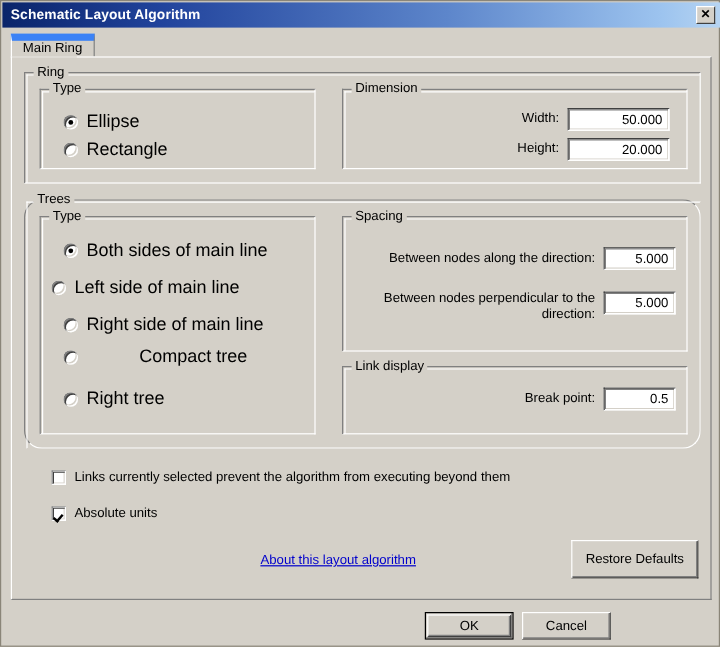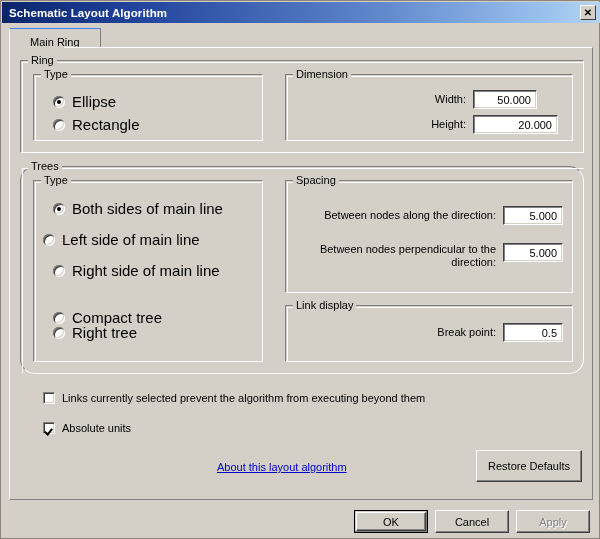--- a/index.html
+++ b/index.html
@@ -73,27 +73,27 @@
   #tabstrip {
     position: absolute;
     left: 8px; top: 27px;
     width: 584px;
     height: 20px;
   }
   .tab {
     position: absolute;
     left: 0; top: 0;
     height: 20px;
-    padding: 0 20px;
-    background: #d4d0c8;
-    border-top: 1px solid #3b82f6;
+    padding: 0 9px;
+    background: #d4d0c8;
+    border-top: 6px solid #3b82f6;
     border-left: 1px solid #ffffff;
     border-right: 1px solid #808080;
     display: flex;
-    align-items: flex-end;
+    align-items: flex-start;
     box-sizing: border-box;
     font-size: 11px;
     cursor: default;
   }
   #tabpanel {
     position: absolute;
     left: 8px; top: 46px;
     width: 584px; height: 453px;
     background: #d4d0c8;
     border-top: 1px solid #ffffff;
@@ -315,21 +315,21 @@
         <div class="radio-row" style="left:19px; top:41px;">
           <span class="radio"></span>
           <span class="radio-label">Rectangle</span>
         </div>
       </div>
 
       <div class="group" style="left:264px; top:13px; width:288px; height:67px;">
         <span class="group-title">Dimension</span>
 
         <span class="flabel" style="left:110px; top:18px; width:70px;">Width:</span>
-        <div class="field" style="left:187px; top:15px; width:64px; height:19px;">
+        <div class="field" style="left:187px; top:15px; width:85px; height:19px;">
           <span>50.000</span>
         </div>
 
         <span class="flabel" style="left:110px; top:43px; width:70px;">Height:</span>
         <div class="field" style="left:187px; top:40px; width:85px; height:19px;">
           <span>20.000</span>
         </div>
       </div>
     </div>
 
@@ -344,21 +344,21 @@
           <span class="radio-label">Both sides of main line</span>
         </div>
         <div class="radio-row" style="left:9px; top:50px;">
           <span class="radio"></span>
           <span class="radio-label">Left side of main line</span>
         </div>
         <div class="radio-row" style="left:19px; top:81px;">
           <span class="radio"></span>
           <span class="radio-label">Right side of main line</span>
         </div>
-        <div class="radio-row" style="left:19px; top:128px;">
+        <div class="radio-row" style="left:19px; top:108px;gap:44px;">
           <span class="radio"></span>
           <span class="radio-label">Compact tree</span>
         </div>
         <div class="radio-row" style="left:19px; top:143px;">
           <span class="radio"></span>
           <span class="radio-label">Right tree</span>
         </div>
       </div>
 
       <div class="group" style="left:264px; top:13px; width:288px; height:113px;">
@@ -404,17 +404,14 @@
 
   <div id="tab-seam"></div>
 
   <div class="btn default" style="left:353px; top:509px; width:74px; height:23px;">
     <span class="inner"></span>
     <span>OK</span>
   </div>
   <div class="btn" style="left:434px; top:509px; width:74px; height:23px;">
     <span>Cancel</span>
   </div>
-  <div class="btn disabled" style="left:515px; top:509px; width:74px; height:23px;">
-    <span>Apply</span>
-  </div>
 
 </div>
 
 </body></html>

